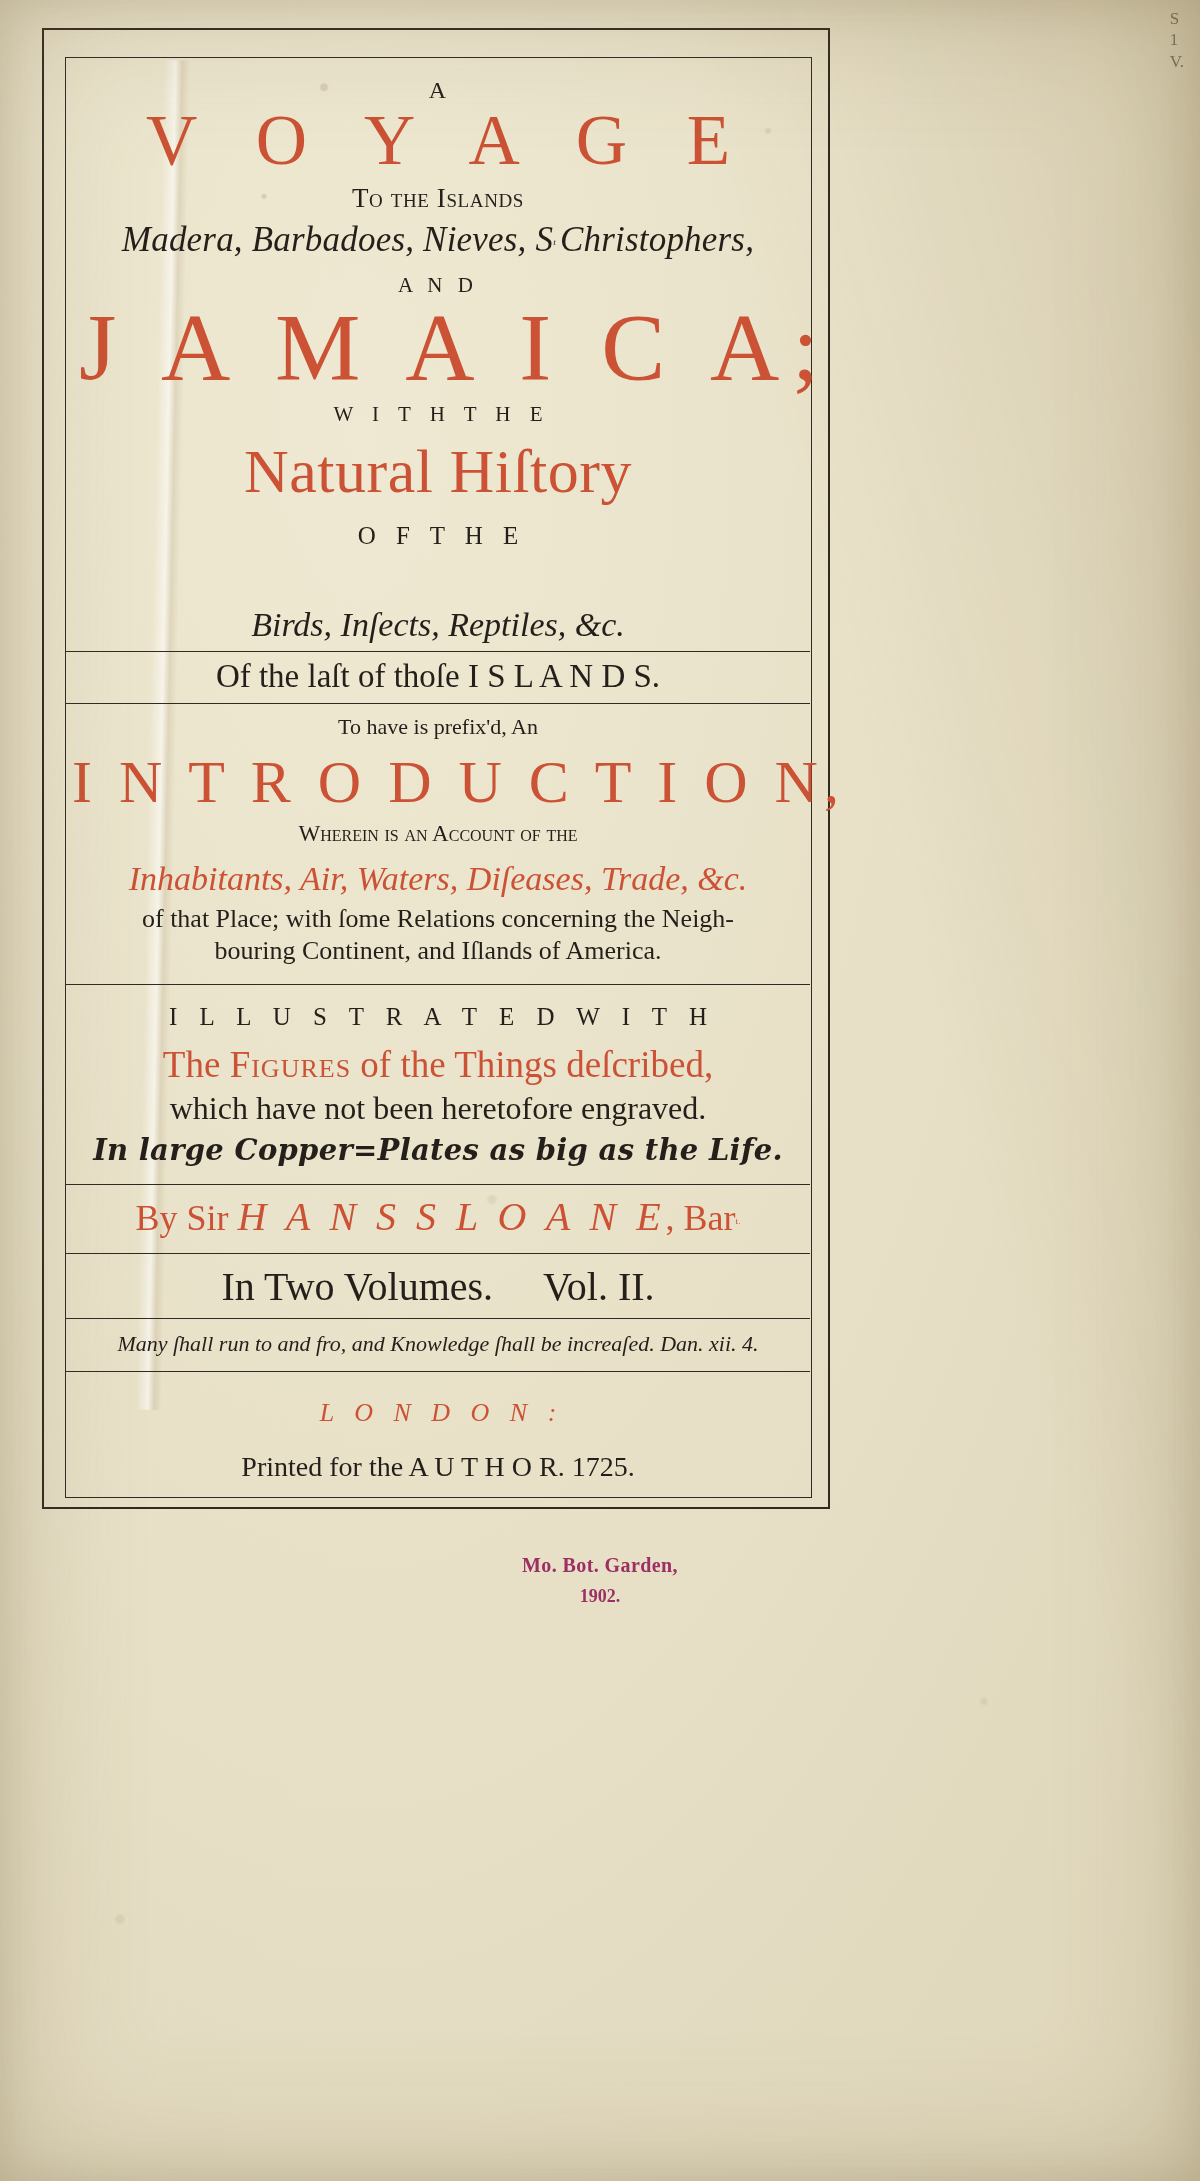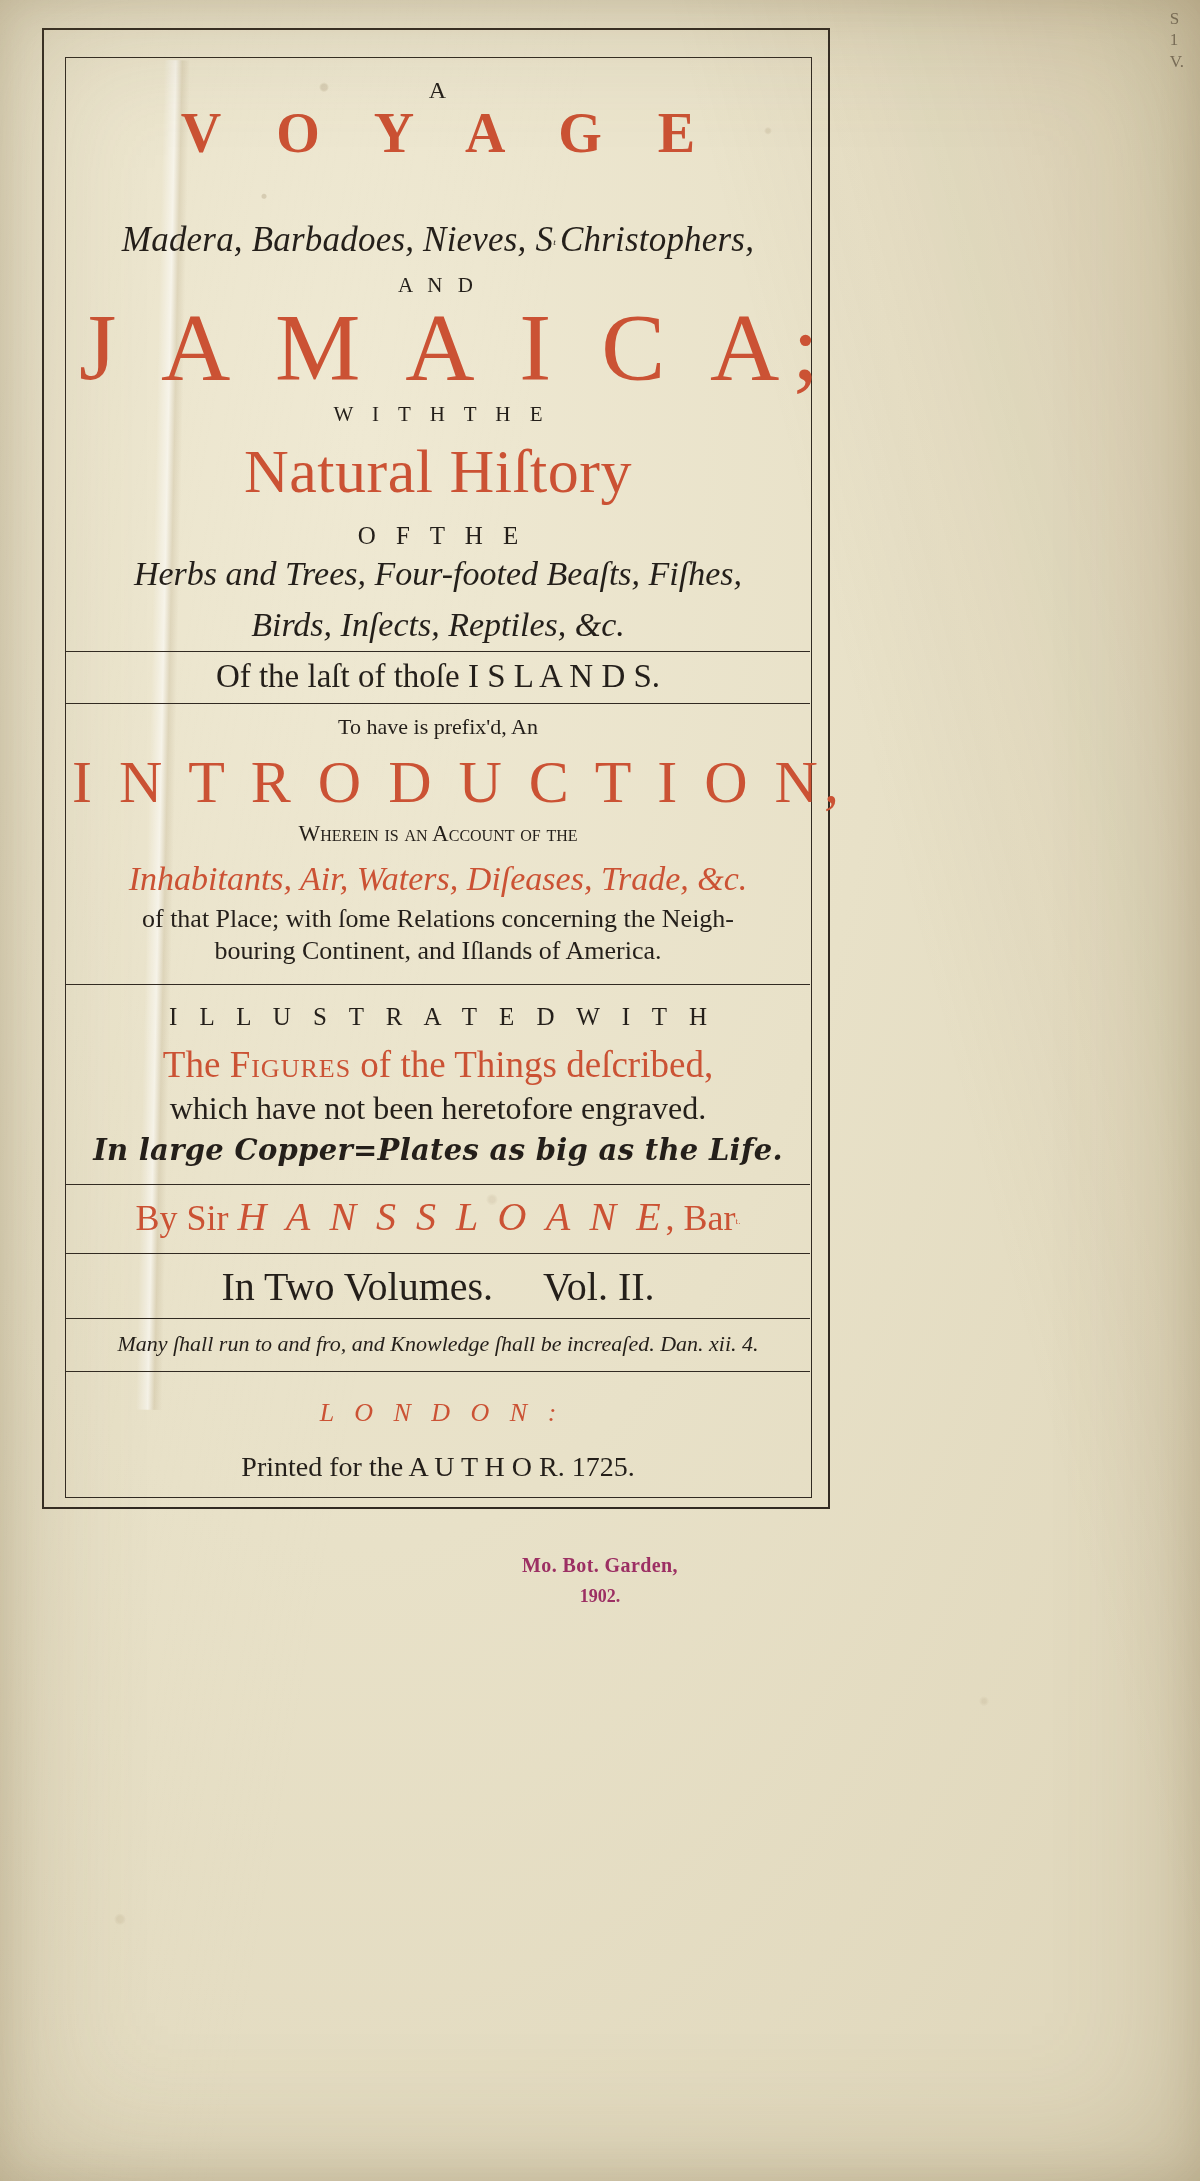--- a/index.html
+++ b/index.html
@@ -76,21 +76,21 @@
     border-top: 1.6px solid #312a22;
   }
 
   .red   { color: #cb5234; }
   .black { color: #241f1a; }
 
   .ln { line-height: 1; white-space: nowrap; }
   .sc      { font-variant: small-caps; }
 
   .t-A        { font-size: 24px; letter-spacing: 1px; }
-  .t-voyage   { font-size: 56px; letter-spacing: 21px; font-weight: 700; }
+  .t-voyage   { font-size: 71px; letter-spacing: 21px; font-weight: 400; }
   .t-toisl    { font-size: 27px; letter-spacing: .6px; }
   .t-islands  { font-size: 35px; font-style: italic; letter-spacing: .2px; }
   .t-and      { font-size: 21px; letter-spacing: 5px; }
   .t-jamaica  { font-size: 96px; letter-spacing: 13px; }
   .t-withthe  { font-size: 21px; letter-spacing: 7px; }
   .t-nathist  { font-size: 62px; letter-spacing: .5px; }
   .t-ofthe    { font-size: 25px; letter-spacing: 7px; }
   .t-herbs    { font-size: 34px; font-style: italic; }
   .t-oflast   { font-size: 33px; }
   .t-prefix   { font-size: 22px; }
@@ -147,36 +147,36 @@
     <div>V.</div>
   </div>
 
   <div class="outer-frame"></div>
   <div class="inner-frame"></div>
 
   <div class="block ln t-A black" style="top:78px;">A</div>
 
   <div class="block ln t-voyage red" style="top:105px; text-indent:21px;">V O Y A G E</div>
 
+  <div class="block ln t-toisl black sc" style="top:185px;">To the Islands</div>
 
   <div class="block ln black" style="top:222px;">
     <span class="t-islands">Madera, Barbadoes, Nieves, S</span><span class="t-islands sup">t</span><span class="t-islands" style="padding-left:4px;">Christophers,</span>
   </div>
 
   <div class="block ln t-and black" style="top:275px;">A N D</div>
 
   <div class="block ln t-jamaica red" style="top:300px; text-indent:13px;">J A M A I C A;</div>
 
   <div class="block ln t-withthe black" style="top:404px; text-indent:7px;">W I T H   T H E</div>
 
   <div class="block ln t-nathist red" style="top:440px;">Natural Hiſtory</div>
 
   <div class="block ln t-ofthe black" style="top:523px; text-indent:7px;">O F   T H E</div>
 
-  <div class="block ln t-herbs black" style="top:557px;">Herbs and Trees, Four-footed Beaſts, Fiſhes,</div>
 
   <div class="block ln t-herbs black" style="top:608px;">Birds, Inſects, Reptiles, &amp;c.</div>
 
   <div class="rule" style="top:651px;"></div>
 
   <div class="block ln t-oflast black" style="top:660px;">Of the laſt of thoſe I S L A N D S.</div>
 
   <div class="rule" style="top:703px;"></div>
 
   <div class="block ln t-prefix black" style="top:716px;">To have is prefix'd, An</div>

